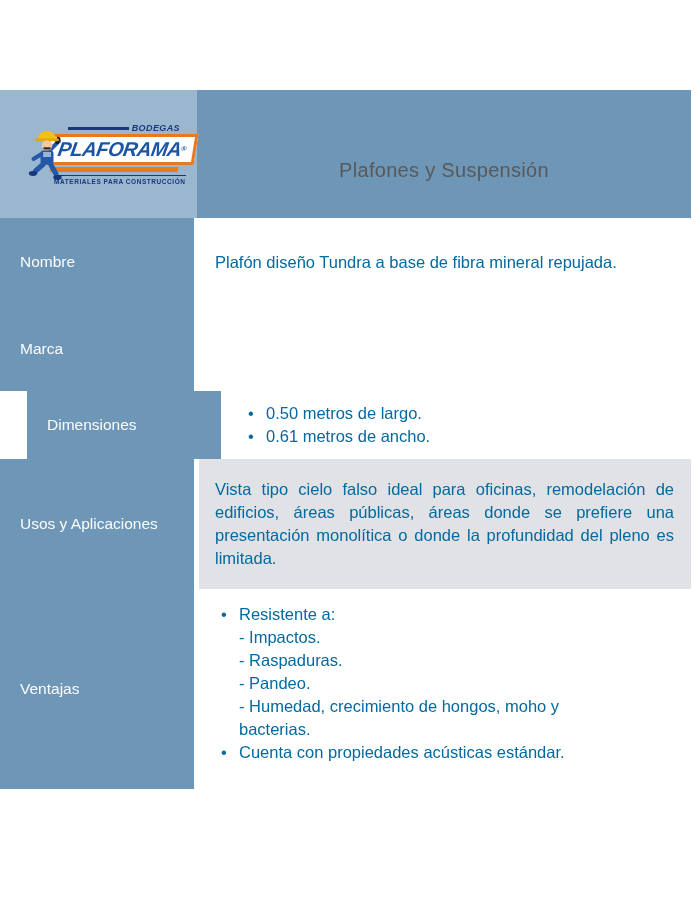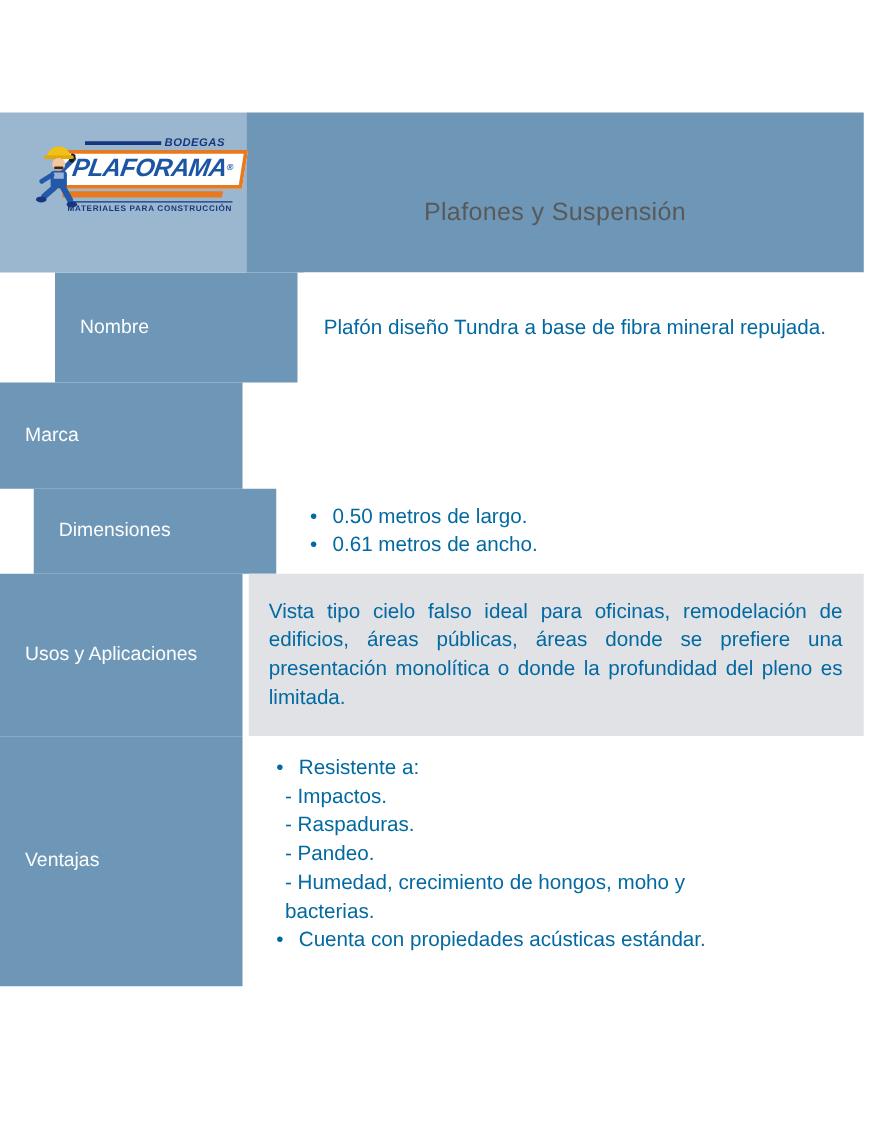--- a/index.html
+++ b/index.html
@@ -34,21 +34,21 @@
     justify-content: center;
     padding-top: 32px;
   }
   .page-title {
     font-size: 20px;
     color: #595959;
     letter-spacing: 0.3px;
   }
 
   
-  .logo { position: absolute; left: 30px; top: 20px; width: 150px; }
+  .logo { position: absolute; left: 30px; top: 34px; width: 150px; }
   .logo-top { display: flex; align-items: center; margin-left: 38px; margin-bottom: 1px; }
   .logo-top .bar { flex: 1; height: 3px; background: #16377d; margin-right: 3px; }
   .bodegas {
     font-size: 9px; font-weight: bold; font-style: italic;
     color: #16377d; letter-spacing: 0.4px; line-height: 1;
   }
   .logo-box {
     margin-left: 16px;
     width: fit-content;
     background: #ffffff;
@@ -98,34 +98,34 @@
     font-size: 16.5px;
     color: #0369a1;
     display: flex;
     flex-direction: column;
     justify-content: center;
     background: #ffffff;
     line-height: 23px;
   }
   .row.gray .content-cell { background: #e0e2e5; }
 
-  .r0 { height: 88px; margin-left: 44px; }
+  .r0 { height: 88px; }
   .r1 { height: 85px; }
   .r2 { height: 68px; margin-left: 27px; }
   .r3 { height: 130px; }
   .r4 { height: 200px; }
   .r4 .content-cell { justify-content: flex-start; padding-top: 14px; }
 
   .para { text-align: justify; }
 
   .blist { }
   .bitem { display: flex; }
   .marker { flex: 0 0 18px; margin-left: 6px; }
   .btext { }
-  .subitems { margin-left: 13px; }
+  .subitems { margin-left: 24px; }
   .subitem { max-width: 360px; }
 </style>
 </head>
 <body>
 
 <div class="page">
   <div class="doc">
 
     <div class="hdr">
       <div class="logo-cell">

